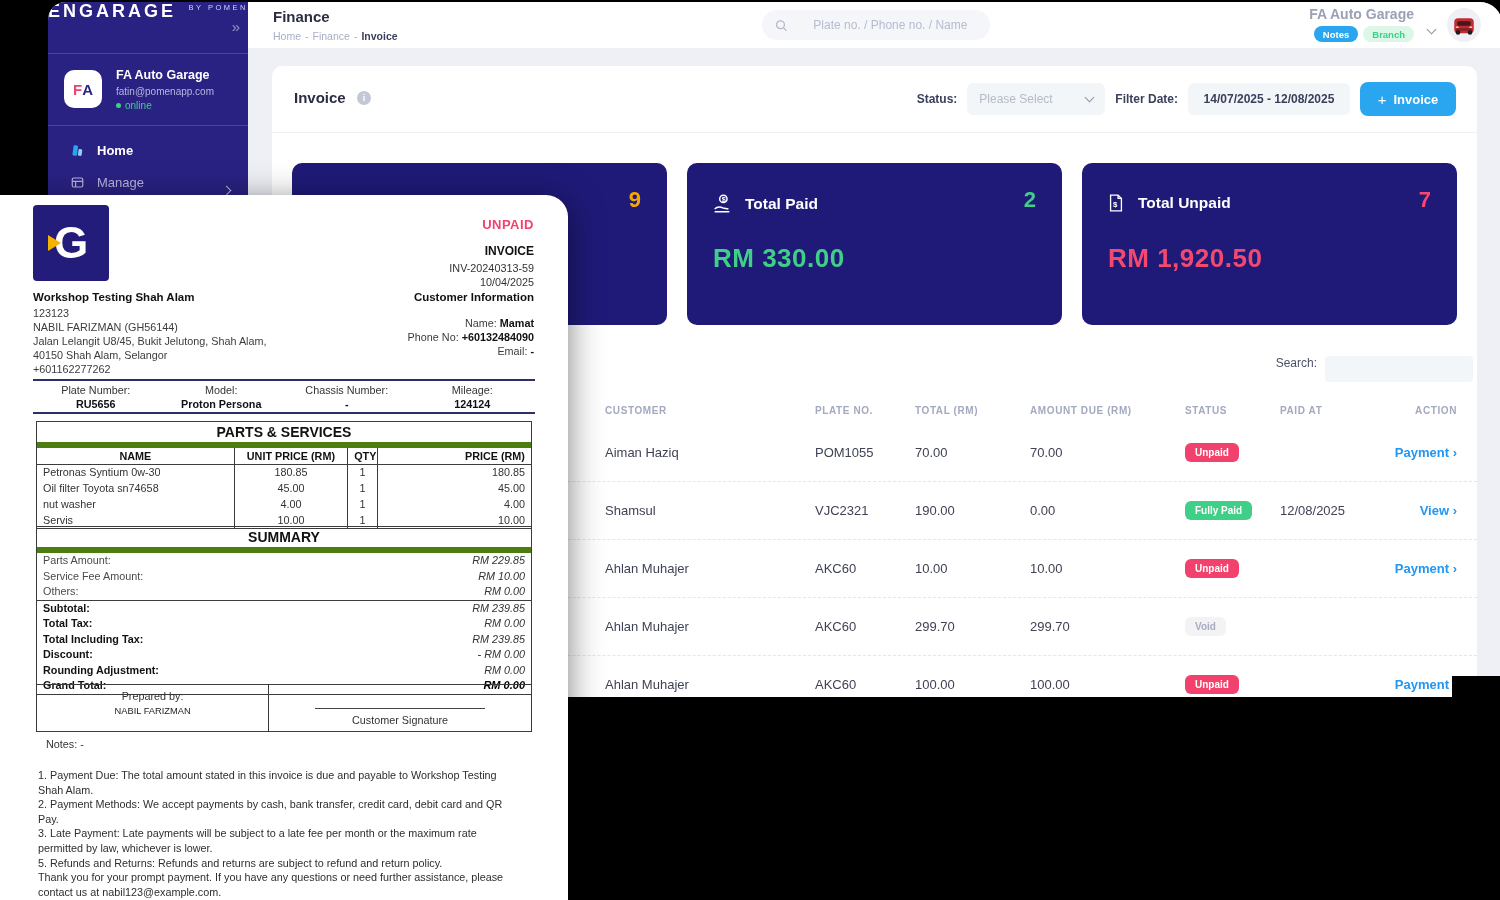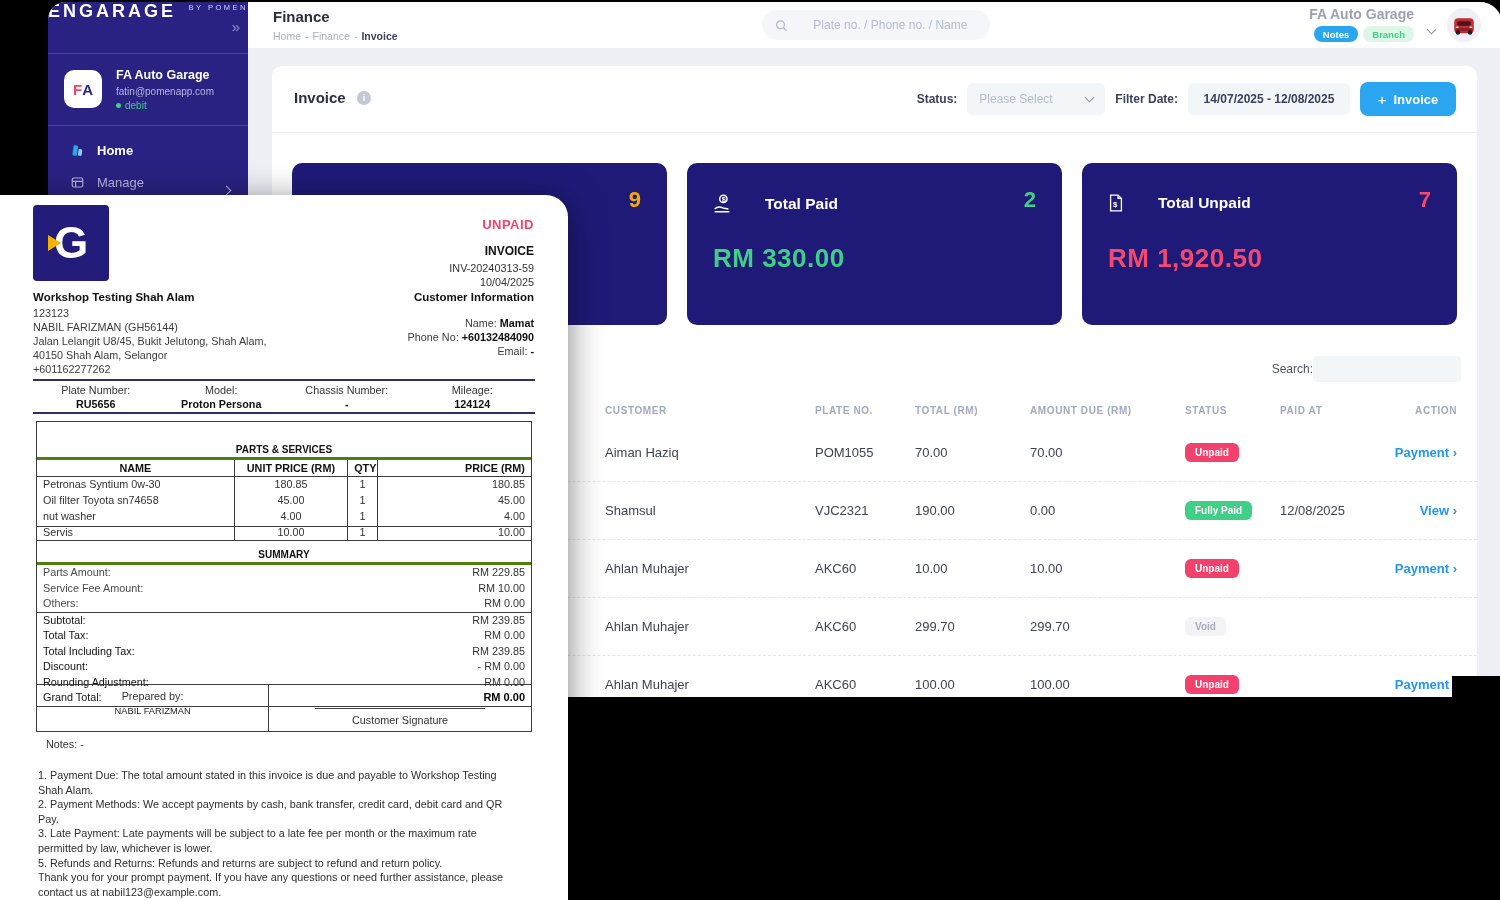--- a/index.html
+++ b/index.html
@@ -64,26 +64,26 @@
   .date-box{width:162px;height:32px;background:#f3f6f9;border-radius:6px;display:flex;align-items:center;
     justify-content:center;font-size:12px;font-weight:600;color:#3a3f5c;}
   .btn-invoice{width:96px;height:34px;background:#2aa5ef;border:none;border-radius:8px;color:#fff;
     font-size:13px;font-weight:600;display:flex;align-items:center;justify-content:center;gap:7px;cursor:pointer;
     font-family:"Liberation Sans",sans-serif;}
   .btn-invoice .plus{font-size:15px;font-weight:500;}
   
   #stat-cards{position:absolute;left:20px;right:20px;top:97px;display:flex;gap:20px;}
   .stat-card{flex:1;height:162px;background:#1f1a78;border-radius:10px;position:relative;}
   .stat-head{position:absolute;left:24px;top:30px;display:flex;align-items:center;gap:12px;color:#fff;}
-  .stat-title{font-size:15.5px;font-weight:700;margin-left:20px;}
+  .stat-title{font-size:15.5px;font-weight:700;}
   .stat-count{position:absolute;right:26px;top:24px;font-size:22px;font-weight:700;}
   .stat-amount{position:absolute;left:26px;top:80px;font-size:26px;font-weight:700;letter-spacing:.5px;}
   .c-amber{color:#f5a800;} .c-green{color:#3fcf86;} .c-pink{color:#f4486f;}
   
-  .tbl-search{position:absolute;right:16px;top:290px;display:flex;align-items:center;gap:0;}
+  .tbl-search{position:absolute;right:4px;top:290px;display:flex;gap:8px;}
   .tbl-search label{font-size:12px;color:#4b5064;}
   .tbl-search input{width:132px;height:26px;background:#f3f6f9;border:none;border-radius:4px;outline:none;
     padding:0 8px;font-family:"Liberation Sans",sans-serif;}
   .fin-grid{display:grid;grid-template-columns:333px 210px 100px 115px 155px 95px 110px 1fr;
     padding-right:20px;box-sizing:border-box;align-items:center;}
   #fin-head{position:absolute;left:0;right:0;top:332px;height:24px;
     font-size:10px;font-weight:700;letter-spacing:.6px;color:#a3a9bf;}
   #fin-head .ha{text-align:right;}
   #fin-rows{position:absolute;left:0;right:0;top:358px;}
   .frow{height:58px;border-bottom:1px dashed #e4e6ef;font-size:13px;color:#3f4254;}
@@ -107,34 +107,34 @@
   #customer{position:absolute;right:34px;top:95px;text-align:right;line-height:14px;color:#3c3c3c;}
   #customer .cust-head{font-weight:700;color:#111;font-size:11.5px;margin-bottom:12px;}
   #customer b{color:#111;}
   .rule{position:absolute;left:33px;right:33px;height:2px;background:#2e2e6b;}
   #rule1{top:184px;} #rule2{top:217px;}
   #vehicle{position:absolute;left:33px;right:33px;top:189px;display:grid;grid-template-columns:1fr 1fr 1fr 1fr;
     text-align:center;line-height:13.5px;}
   #vehicle .v-val{font-weight:700;color:#111;}
   .doc-table{position:absolute;left:36px;right:36px;border:1px solid #3c3c3c;}
   #parts-table{top:226px;}
-  .dt-title{text-align:center;font-weight:700;font-size:10px;color:#111;padding:2px 0;border-bottom:3px solid #4d7c0f;margin-top:20px;}
+  .dt-title{text-align:center;font-weight:700;font-size:14px;color:#111;padding:2px 0;border-bottom:6px solid #4d7c0f;}
   .parts-grid{display:grid;grid-template-columns:40% 23% 6% 31%;}
   .parts-grid.phead{border-bottom:1px solid #3c3c3c;font-weight:700;color:#111;}
   .parts-grid span{padding:1.5px 6px;line-height:12.8px;}
   .pc0{text-align:left;border-right:1px solid #3c3c3c;}
   .phead .pc0{text-align:center;}
   .pc1{text-align:center;border-right:1px solid #3c3c3c;}
   .pc2{text-align:center;border-right:1px solid #3c3c3c;}
   .pc3{text-align:right;}
   #summary-table{top:331px;}
   .srow{display:flex;justify-content:space-between;padding:1.3px 6px;line-height:12.9px;}
   .srow.sep{border-top:1.5px solid #3c3c3c;}
-  .srow .sl{color:#4a4a4a;} .srow.b .sl{font-weight:400;color:#111;}
-  .srow .sv{color:#333;} .srow.bv .sv{font-weight:700;color:#000;font-size:11px;}
+  .srow .sl{color:#4a4a4a;} .srow.b .sl{font-weight:700;color:#111;}
+  .srow .sv{color:#333;font-style:italic;} .srow.bv .sv{font-weight:700;color:#000;font-size:11px;}
   #sig-table{top:489px;height:46px;display:flex;}
   .sig-left{width:47%;border-right:1px solid #3c3c3c;text-align:center;padding-top:5px;box-sizing:border-box;}
   .sig-prepname{font-size:9.3px;margin-top:4px;color:#222;}
   .sig-right{flex:1;display:flex;flex-direction:column;justify-content:flex-end;padding-bottom:5px;}
   .sig-line{width:65%;border-bottom:1px solid #444;margin:0 auto;}
   .sig-cust{text-align:center;margin-top:5px;}
   #notes{position:absolute;left:46px;top:543px;}
   #terms{position:absolute;left:38px;top:573px;width:486px;line-height:14.6px;color:#2e2e2e;}
   #terms p{margin:0;}
   
@@ -183,21 +183,21 @@
       <div class="brand-sub">BY POMEN</div>
       <div class="collapse">»</div>
     </div>
     <div id="profile">
       <div class="fa-box">
         <span class="fa-f">F</span>
           <span class="fa-a">A</span>
       </div>
       <div class="prof-name">FA Auto Garage</div>
       <div class="prof-email">fatin@pomenapp.com</div>
-      <div class="prof-online">debit</div>
+      <div class="prof-online">online</div>
     </div>
     <div class="nav-item nav-home">
       <svg width="15" height="15" viewBox="0 0 20 20">
         <rect x="4" y="3" width="6" height="14" rx="1.5" fill="#2aa5ef" transform="rotate(8 7 10)"></rect>
         <rect x="11" y="8" width="5" height="9" rx="1.5" fill="#8fd0f8" transform="rotate(8 13 12)"></rect>
       </svg>
       <span class="nav-label">Home</span>
     </div>
     <div class="nav-item nav-manage">
       <svg width="15" height="15" viewBox="0 0 20 20" fill="none" stroke="#b9b6e0" stroke-width="1.6">

